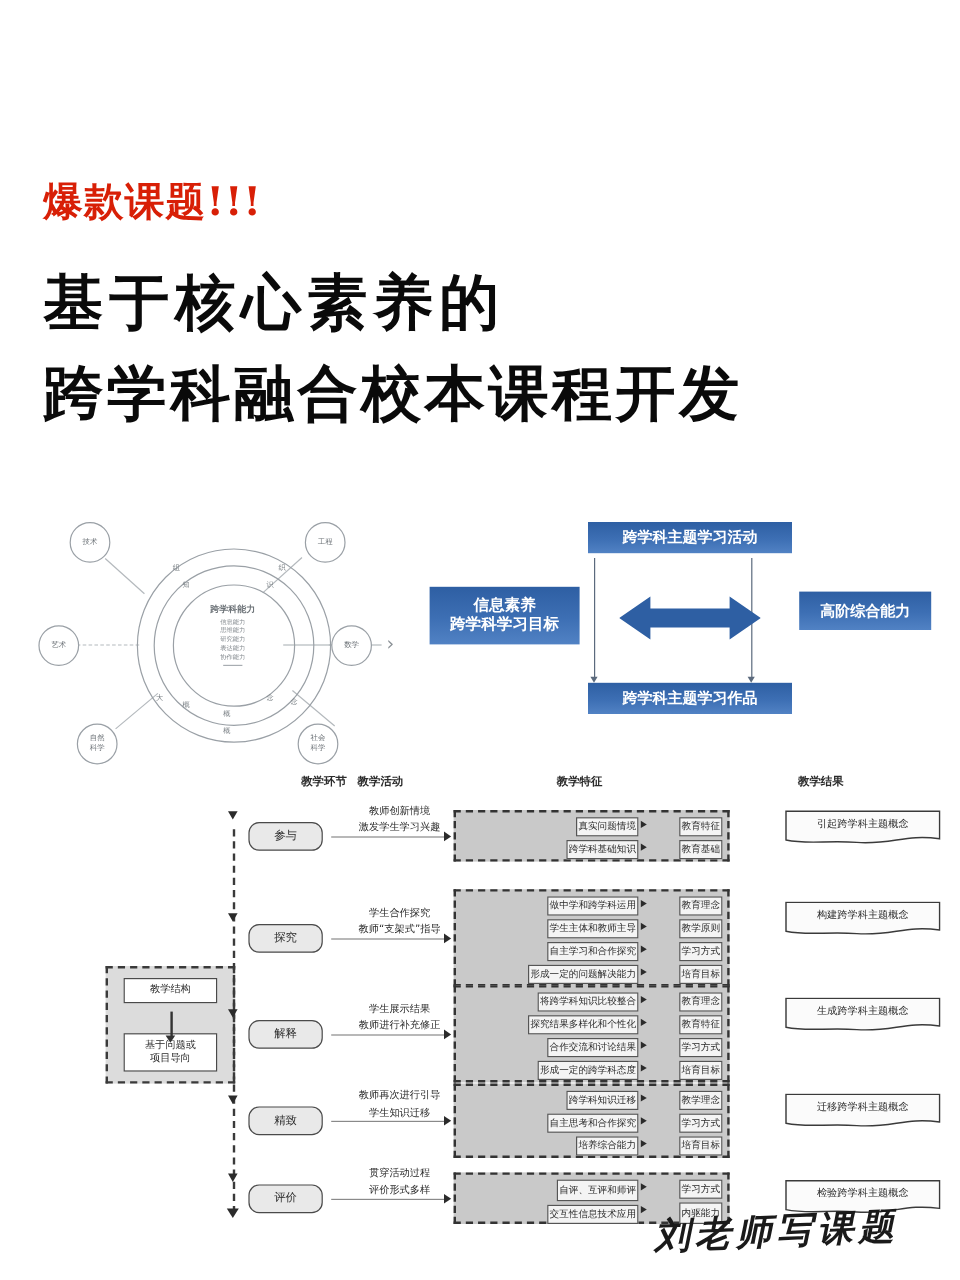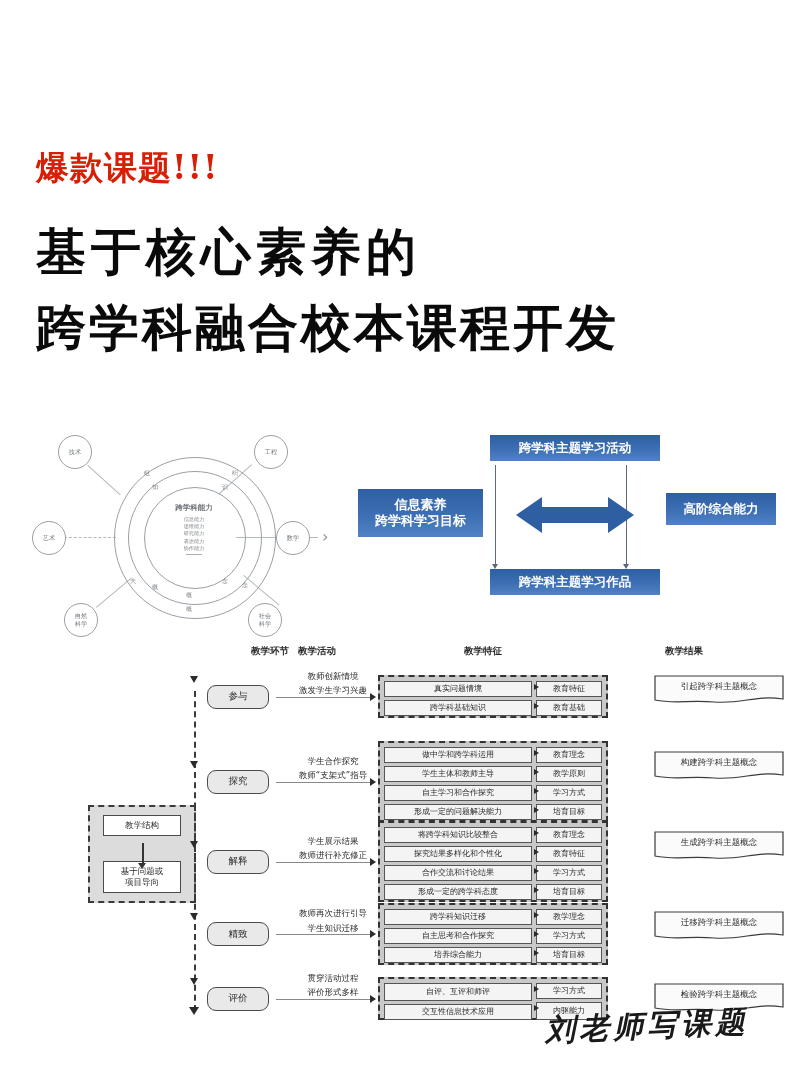--- a/index.html
+++ b/index.html
@@ -131,21 +131,21 @@
     border-left:4px solid transparent;border-right:4px solid transparent;border-top:7px solid #2b2b2b;}
 
   .act{position:absolute;left:272px;width:122px;text-align:center;font-size:8.5px;line-height:1.75;color:#2b2b2b;}
   .act-line{position:absolute;background:#8a8a8a;height:1px;}
   .act-tip{position:absolute;width:0;height:0;border-top:4px solid transparent;border-bottom:4px solid transparent;border-left:6px solid #2b2b2b;}
 
   .feat-group{
     position:absolute;left:378px;border:2px dashed #333;background:#c9c9c9;
     box-sizing:border-box;padding:4px;display:flex;gap:4px;
   }
-  .feat-col{display:flex;flex-direction:column;gap:3px;}
+  .feat-col{display:flex;flex-direction:column;gap:3px;align-items:flex-end;}
   .feat-col.a{width:148px;}
   .feat-col.b{width:66px;}
   .cell{
     border:1.2px solid #555;background:#f4f4f4;font-size:8px;
     text-align:center;line-height:1;padding:4px 1px;box-sizing:border-box;
     display:flex;align-items:center;justify-content:center;
   }
   .feat-arrow{position:absolute;width:0;height:0;
     border-top:3.5px solid transparent;border-bottom:3.5px solid transparent;border-left:5px solid #2b2b2b;}
 

